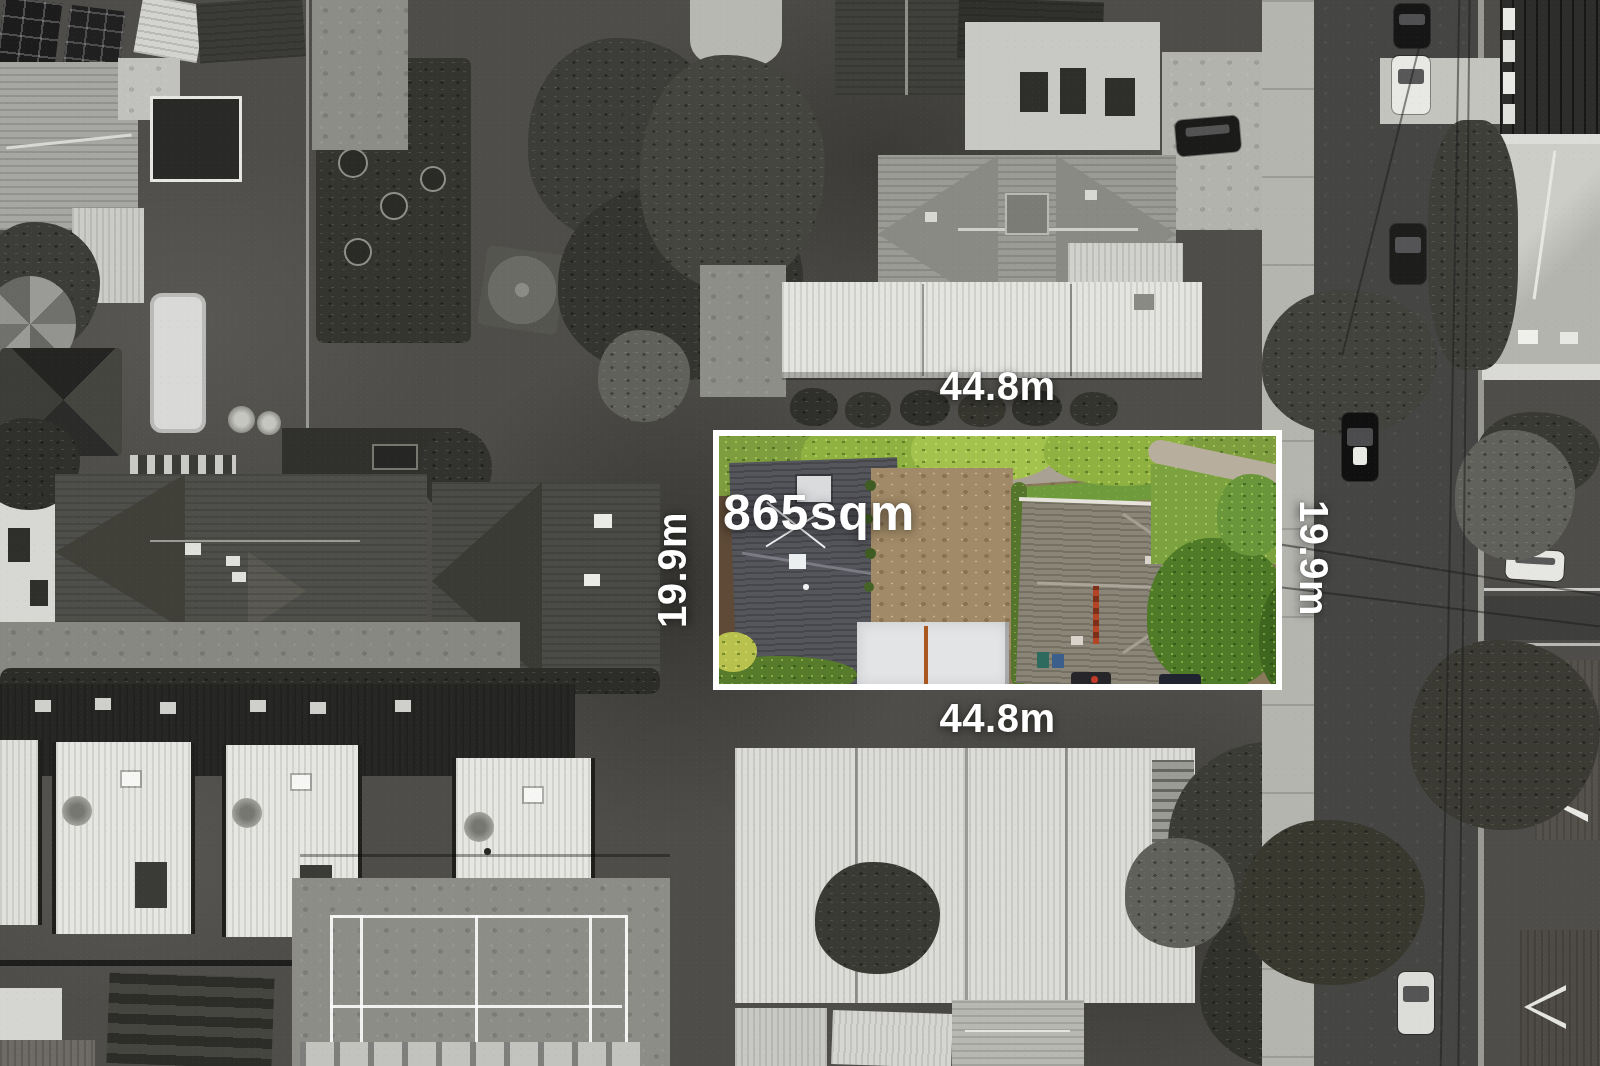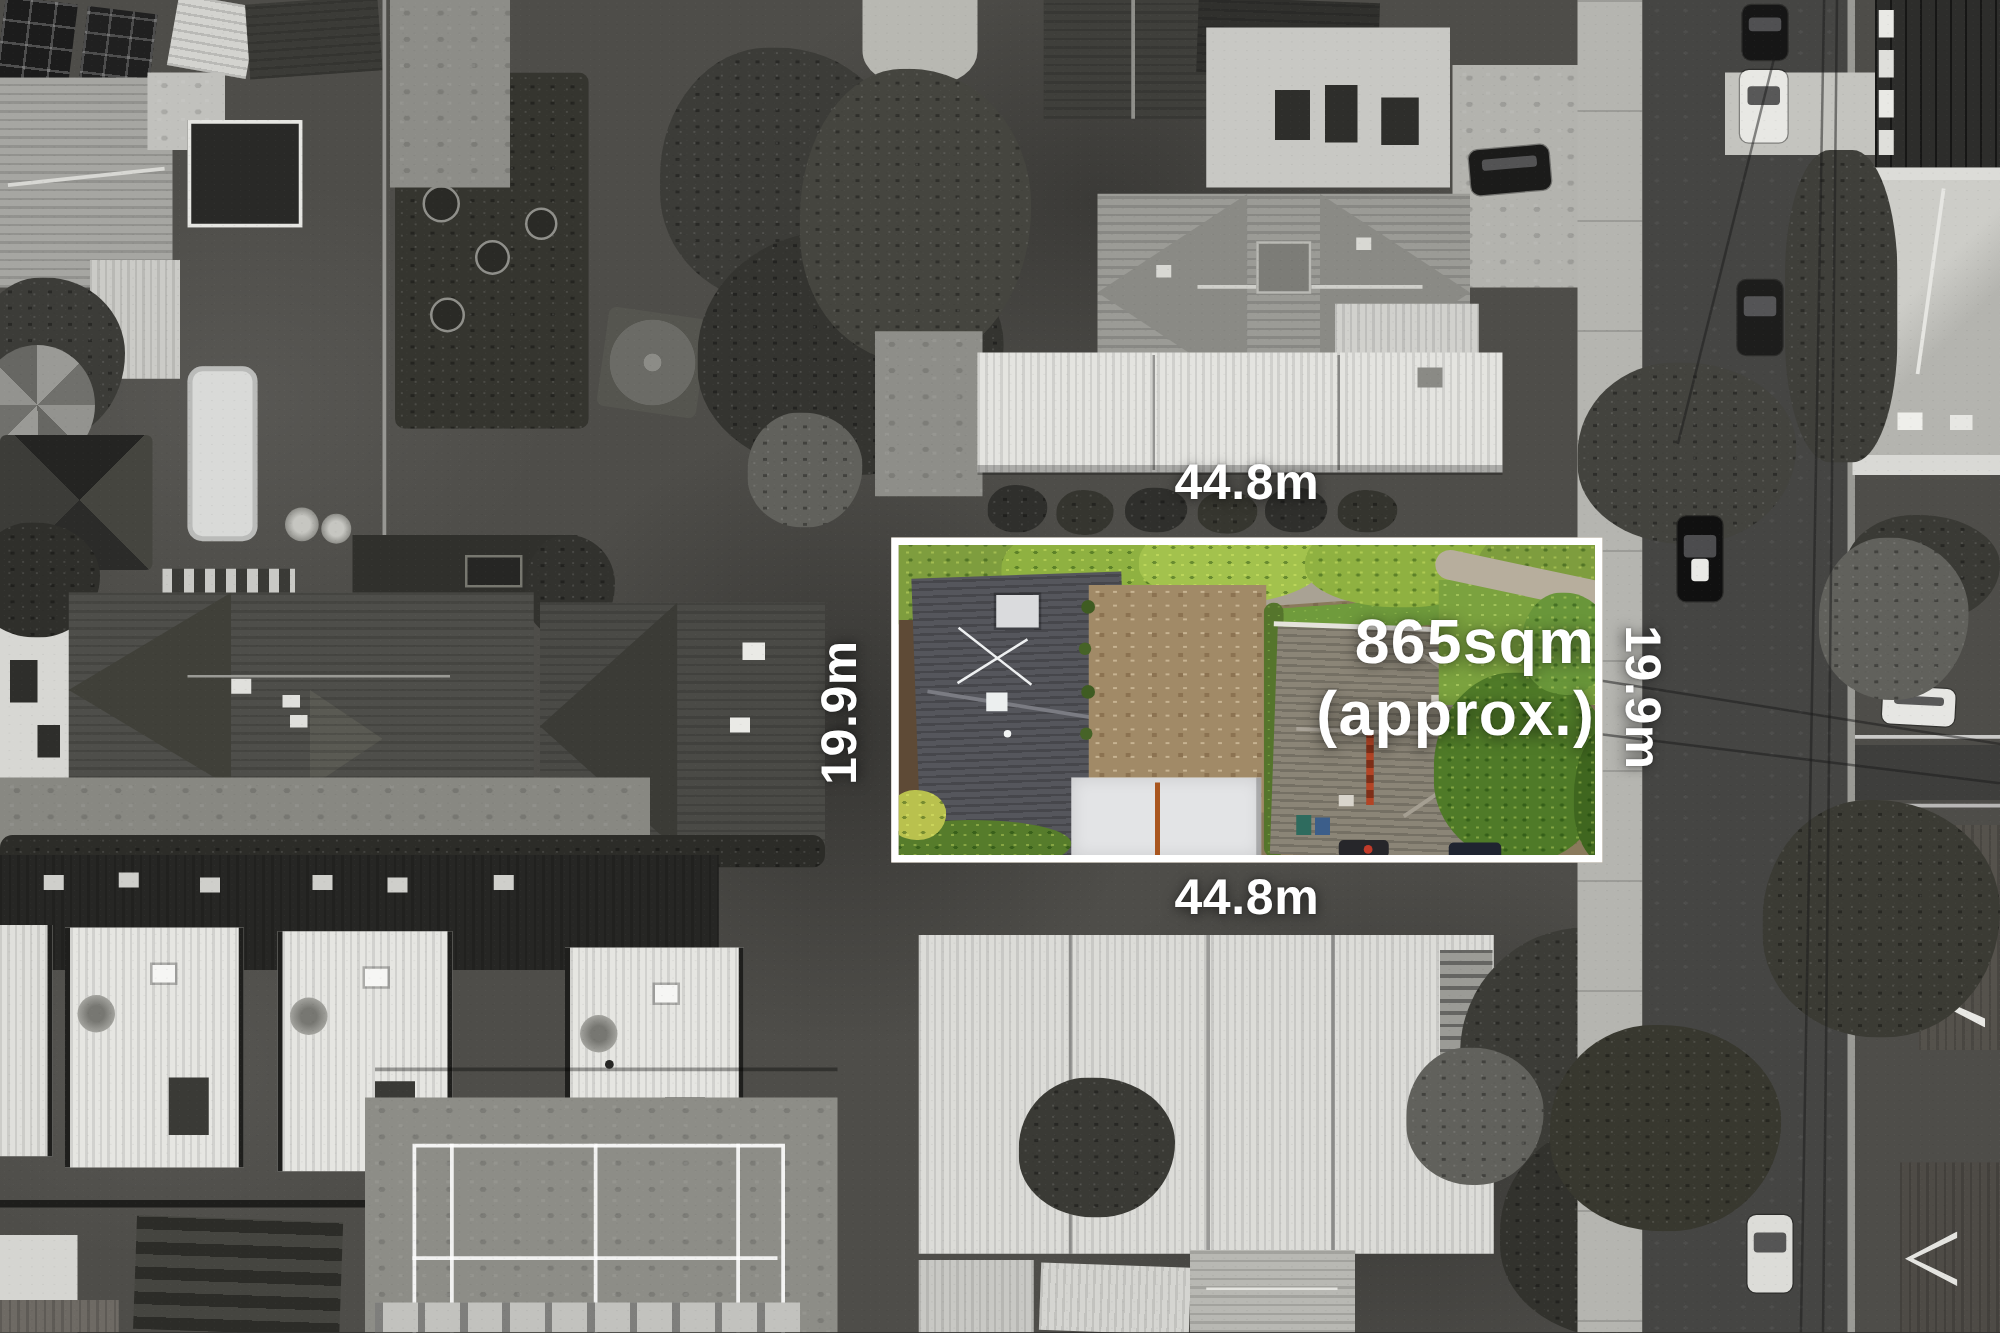--- a/index.html
+++ b/index.html
@@ -49,21 +49,21 @@
     position:absolute;left:713px;top:430px;width:569px;height:260px;
     border:6px solid #fff;box-sizing:border-box;overflow:hidden;
     background-color:#8a7a5c;
     background-image:
       radial-gradient(180px 120px at 40% 45%, rgba(255,235,200,.25), transparent 70%),
       radial-gradient(rgba(255,255,255,.08) 12%, transparent 13%),
       radial-gradient(rgba(60,40,20,.18) 14%, transparent 15%);
     background-size:auto,17px 13px,23px 19px;
   }
   .arealbl{
-    position:absolute;left:4px;right:0;top:48px;text-align:right;color:#fff;font-weight:700;
+    position:absolute;left:4px;right:0;top:48px;text-align:left;color:#fff;font-weight:700;
     font-size:50px;line-height:1.16;letter-spacing:1px;
     text-shadow:0 2px 12px rgba(0,0,0,.55), 0 0 2px rgba(0,0,0,.3);
   }
   .grain{
     background-image:radial-gradient(rgba(255,255,255,.045) 9%, transparent 10%),radial-gradient(rgba(0,0,0,.05) 9%, transparent 10%);
     background-size:7px 5px,9px 7px;background-position:0 0,3px 2px;
   }
 </style>
 </head>
 <body>
@@ -314,21 +314,20 @@
     <div class="a gfol" style="left:-8px;top:196px;width:46px;height:40px;background-color:#b9c14e;"></div>
 
     <div class="a" style="left:318px;top:216px;width:12px;height:16px;background:#2e6b5e;"></div>
     <div class="a" style="left:333px;top:218px;width:12px;height:14px;background:#3c5e8a;"></div>
     <div class="a" style="left:352px;top:236px;width:40px;height:14px;background:#26262a;border-radius:4px;"></div>
     <div class="a" style="left:440px;top:238px;width:42px;height:14px;background:#1f2430;border-radius:4px;"></div>
     <div class="a" style="left:372px;top:240px;width:7px;height:7px;border-radius:50%;background:#c23b2a;"></div>
 
     <div class="arealbl">
       <div>865sqm</div>
-      <div>(approx.)</div>
     </div>
   </div>
 
   <div class="dim" style="left:713px;top:364px;width:569px;text-align:center;">44.8m</div>
   <div class="dim" style="left:713px;top:696px;width:569px;text-align:center;">44.8m</div>
   <div class="dim" style="left:672px;top:570px;transform:translate(-50%,-50%) rotate(-90deg);">19.9m</div>
   <div class="dim" style="left:1313px;top:558px;transform:translate(-50%,-50%) rotate(90deg);">19.9m</div>
 
 </div>
 

